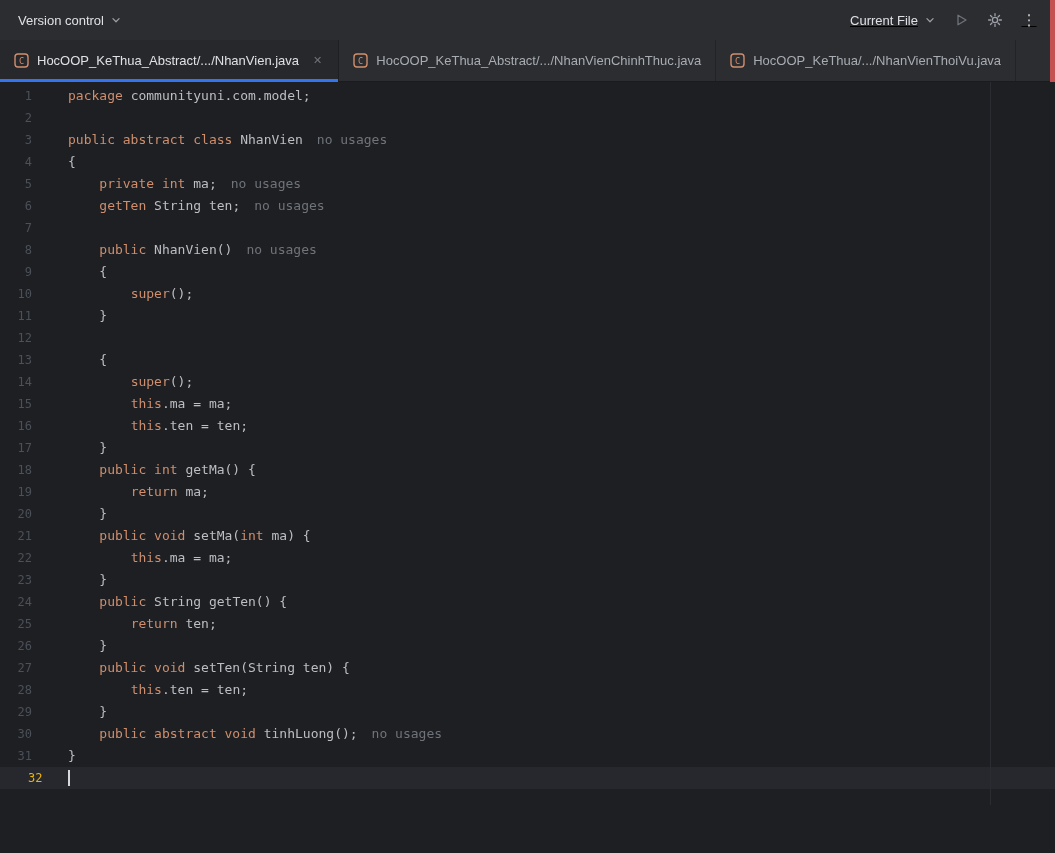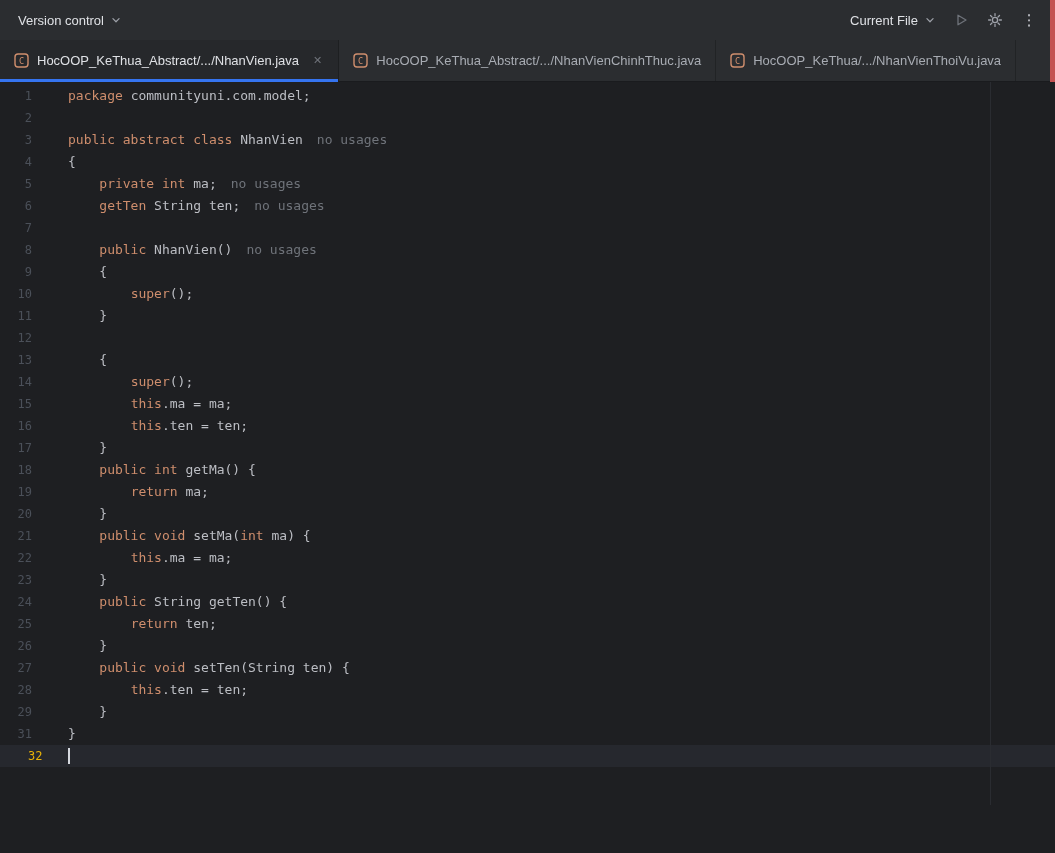--- a/index.html
+++ b/index.html
@@ -14,21 +14,21 @@
   
   .topbar {
     height:40px; background:#2B2D30; flex:none;
     display:flex; align-items:center; justify-content:space-between;
     padding:0 12px 0 14px; position:relative;
   }
   .widget {
     display:flex; align-items:center; gap:5px;
     color:#DFE1E5; font-size:13px; padding:4px 4px; border-radius:4px;
   }
-  .topbar-right { display:flex; align-items:center; gap:6px; }
+  .topbar-right { display:flex; align-items:center; gap:6px;text-decoration:underline; }
   .icon-btn {
     width:28px; height:28px; display:flex; align-items:center; justify-content:center;
     border-radius:4px; color:#CED0D6;
   }
   .kebab { font-size:15px; color:#CED0D6; letter-spacing:0; }
 
   
   .tabbar {
     height:42px; background:#2B2D30; flex:none;
     display:flex; align-items:stretch;
@@ -271,20 +271,24 @@
         </div>
         <div class="code-row">
           <span class="line-num">28</span>
           <span class="line-content"><span class="tok-p">        </span><span class="tok-k">this</span><span class="tok-p">.ten = ten;</span></span>
         </div>
         <div class="code-row">
           <span class="line-num">29</span>
           <span class="line-content"><span class="tok-p">    }</span></span>
         </div>
         <div class="code-row">
+          <span class="line-num">30</span>
+          <span class="line-content"><span class="tok-p">    </span><span class="tok-k">public abstract void </span><span class="tok-p">tinhLuong();</span><span class="inlay-hint">no usages</span></span>
+        </div>
+        <div class="code-row">
           <span class="line-num">31</span>
           <span class="line-content"><span class="tok-p">}</span></span>
         </div>
         <div class="code-row caret-line">
           <span class="line-num">32</span>
           <span class="line-content"><span class="caret-bar"></span></span>
         </div>
       </div>
   </div>
 

